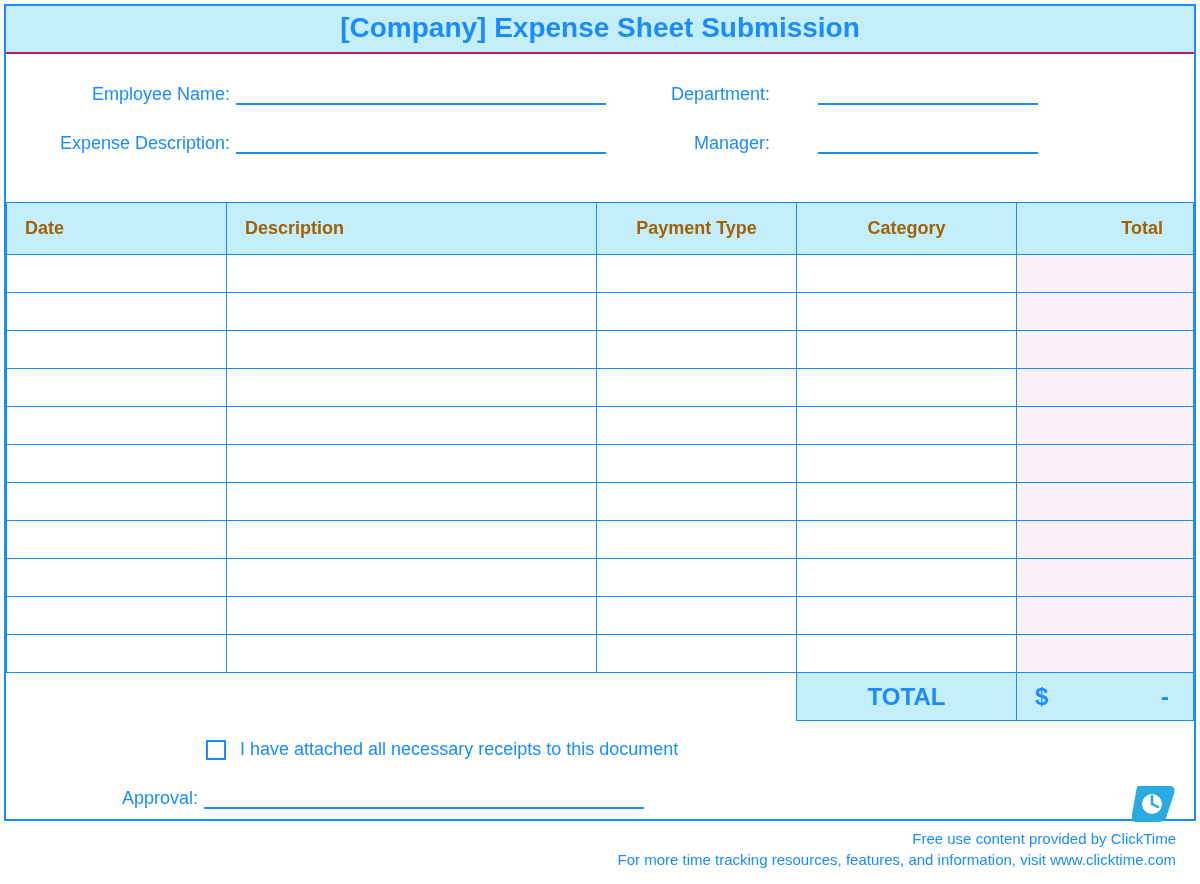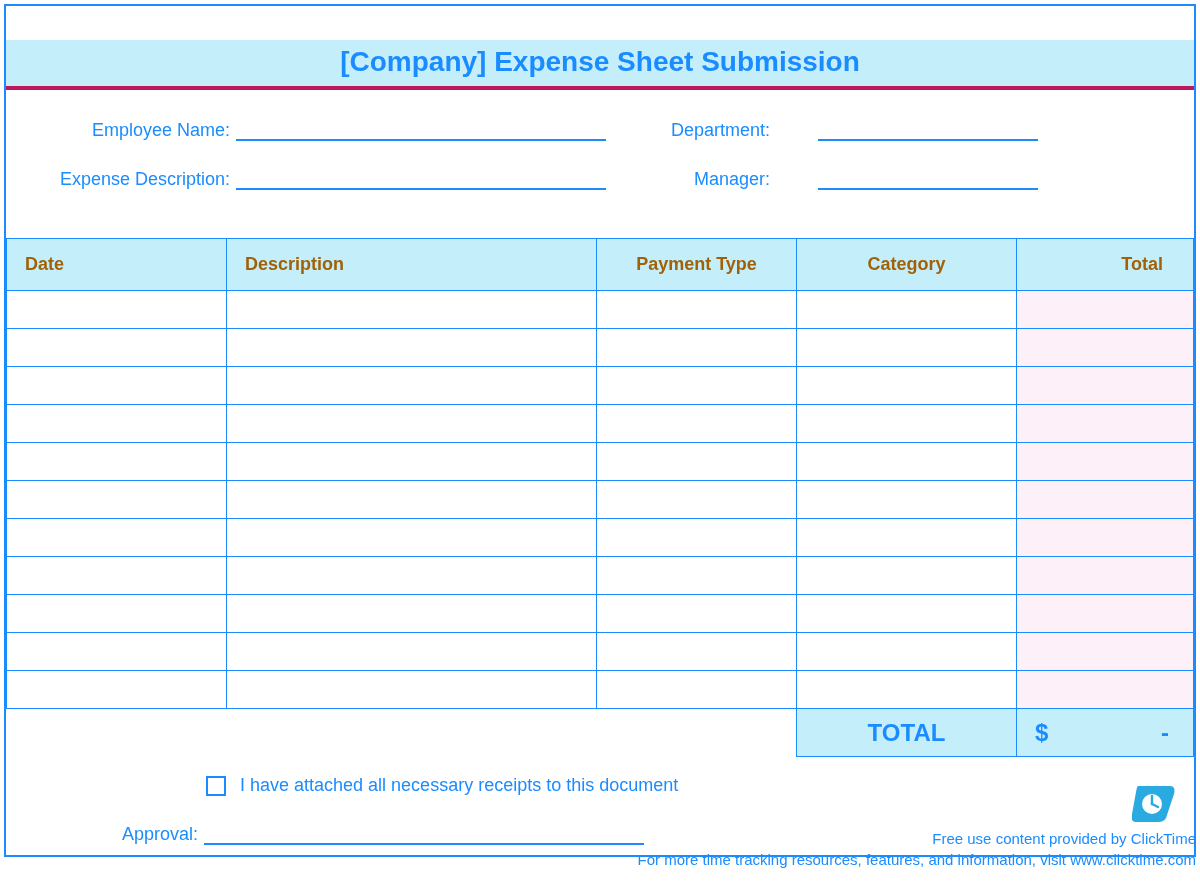--- a/index.html
+++ b/index.html
@@ -13,22 +13,21 @@
   }
   .sheet {
     border: 2px solid #1a8cff;
     margin: 4px;
     width: 1192px;
   }
   .title-bar {
     background: #c5eefb;
     text-align: center;
     padding: 6px 0 8px 0;
-    border-bottom: 4px solid #be185d;
-    margin-top: 34px;
+    border-bottom: 2px solid #be185d;
   }
   .title-bar h1 {
     font-size: 28px;
     font-weight: bold;
     color: #1a8cff;
   }
   .meta {
     padding: 30px 40px 20px 40px;
   }
   .meta-row {
@@ -151,21 +150,21 @@
     margin-right: 4px;
   }
   .logo-text {
     font-size: 36px;
     font-weight: 500;
     color: #1fa0e6;
     letter-spacing: -0.5px;
   }
   .credits {
     position: absolute;
-    right: 4px;
+    right: 24px;
     bottom: 14px;
     text-align: right;
     font-size: 15px;
     color: #1a8cff;
     line-height: 1.4;
   }
 </style>
 </head>
 <body>
 

